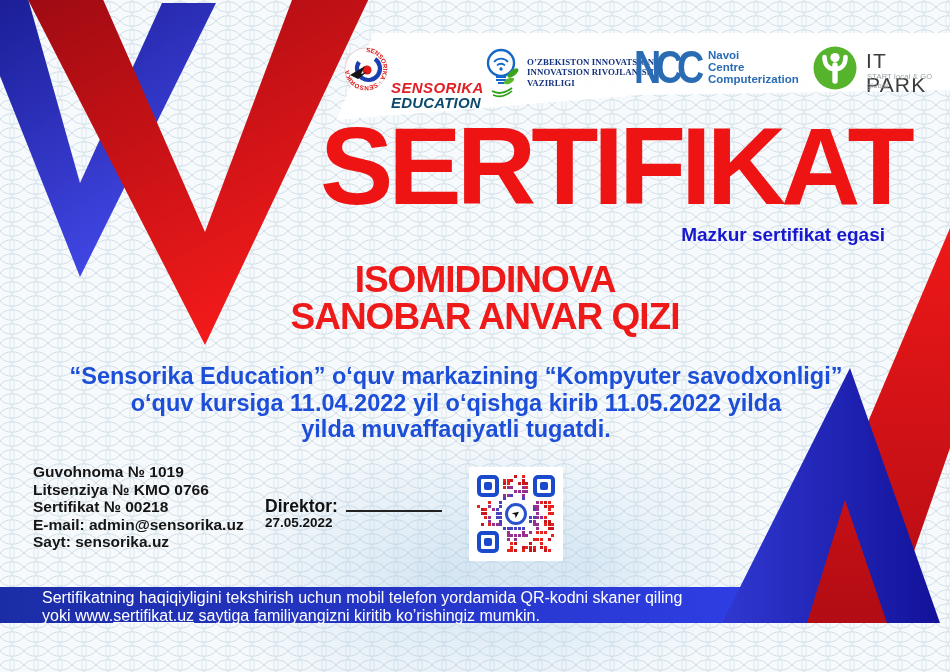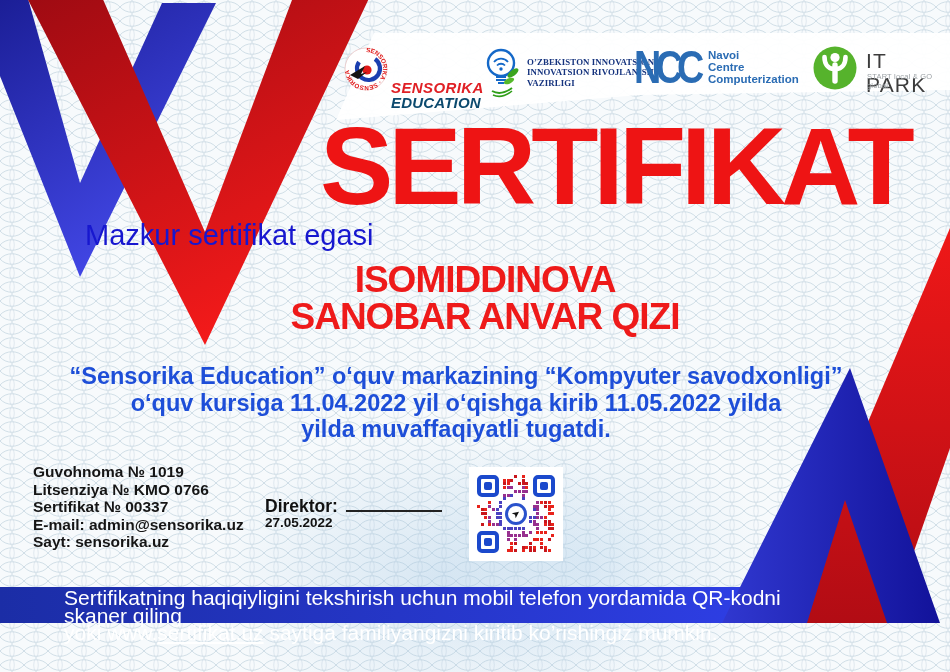--- a/index.html
+++ b/index.html
@@ -22,22 +22,22 @@
   .ncc-mark{position:absolute;left:634px;top:46px;font-size:46px;line-height:42px;font-weight:bold;
             color:#2a6cb4;letter-spacing:-7px;transform:scaleX(.82);transform-origin:left top;}
   .ncc-text{position:absolute;left:708px;top:50px;font-size:11.5px;line-height:11.8px;
             font-weight:bold;color:#2a6cb4;}
   .logo-itpark{position:absolute;left:813px;top:46px;}
   .itpark-name{position:absolute;left:866px;top:49px;font-size:21px;color:#3c3c3c;letter-spacing:1.2px;}
   .itpark-tag{position:absolute;left:867px;top:72px;font-size:7.5px;color:#9aa0a4;letter-spacing:.2px;}
   
   .title{position:absolute;left:320px;top:111px;width:640px;font-size:110px;line-height:110px;
          font-weight:bold;letter-spacing:-5px;color:#ee1414;white-space:nowrap;}
-  .intro{position:absolute;left:85px;top:222px;width:800px;text-align:left;
-         font-size:29px;line-height:26px;font-weight:normal;color:#1717cf;}
+  .intro{position:absolute;left:85px;top:222px;width:800px;text-align:right;
+         font-size:19px;line-height:26px;font-weight:bold;color:#1717cf;}
   .recipient{position:absolute;left:85px;top:261px;width:800px;text-align:center;
          font-size:37px;line-height:37px;font-weight:bold;color:#ee1a1a;letter-spacing:-1px;}
   .bodytext{position:absolute;left:56px;top:363px;width:800px;text-align:center;
          font-size:23.5px;line-height:26.5px;font-weight:bold;color:#1d4ed8;}
   .details{position:absolute;left:33px;top:463px;font-size:15.5px;line-height:17.6px;
          font-weight:bold;color:#151515;}
   .details .diplom{color:#1836d6;}
   .director{position:absolute;left:265px;top:496px;font-size:17.5px;font-weight:bold;color:#111;}
   .sig-line{display:inline-block;width:96px;height:13px;border-bottom:2px solid #222;margin-left:8px;}
   .issue-date{position:absolute;left:265px;top:515px;font-size:13.5px;font-weight:bold;color:#111;}
@@ -45,21 +45,21 @@
   .qr-wrap{position:absolute;left:469px;top:467px;width:94px;height:94px;background:#fff;}
   .qr{position:absolute;left:8px;top:8px;width:78px;height:78px;}
   .qr-cell{position:absolute;}
   .qr-finder{position:absolute;width:22px;height:22px;border:4px solid #1b49cc;border-radius:5px;background:#fff;}
   .qr-finder::after{content:'';position:absolute;inset:3px;background:#1b49cc;border-radius:2px;}
   .qr-center{position:absolute;left:28px;top:28px;width:22px;height:22px;background:#fff;
              border:3px solid #2a52cc;border-radius:50%;display:flex;align-items:center;justify-content:center;}
   .qr-center span{font-size:10px;line-height:10px;color:#111;transform:rotate(-38deg);}
   
   .footer-text{position:absolute;left:42px;top:589px;width:740px;color:#fff;
-               font-size:21px;line-height:17.5px;margin-left:22px;}
+               font-size:16px;line-height:17.5px;}
   .f-link{text-decoration:underline;}
 </style>
 </head>
 <body>
 
 <div class="cert">
 
   <svg class="bg" width="950" height="672">
     <defs>
       <pattern id="gui" width="24" height="14" patternUnits="userSpaceOnUse">
@@ -164,21 +164,21 @@
   </div>
   <div class="bodytext">
     <div>“Sensorika Education” o‘quv markazining “Kompyuter savodxonligi”</div>
     <div>o‘quv kursiga 11.04.2022 yil o‘qishga kirib 11.05.2022 yilda</div>
     <div>yilda muvaffaqiyatli tugatdi.</div>
   </div>
 
   <div class="details">
     <div>Guvohnoma № 1019</div>
     <div>Litsenziya № KMO 0766</div>
-    <div>Sertifikat № 00337</div>
+    <div>Sertifikat № 00218</div>
     <div>E-mail: admin@sensorika.uz</div>
     <div>Sayt: sensorika.uz</div>
   </div>
 
   <div class="director">
     <span>Direktor:</span><span class="sig-line"></span>
   </div>
   <div class="issue-date">27.05.2022</div>
 
   <div class="qr-wrap">

